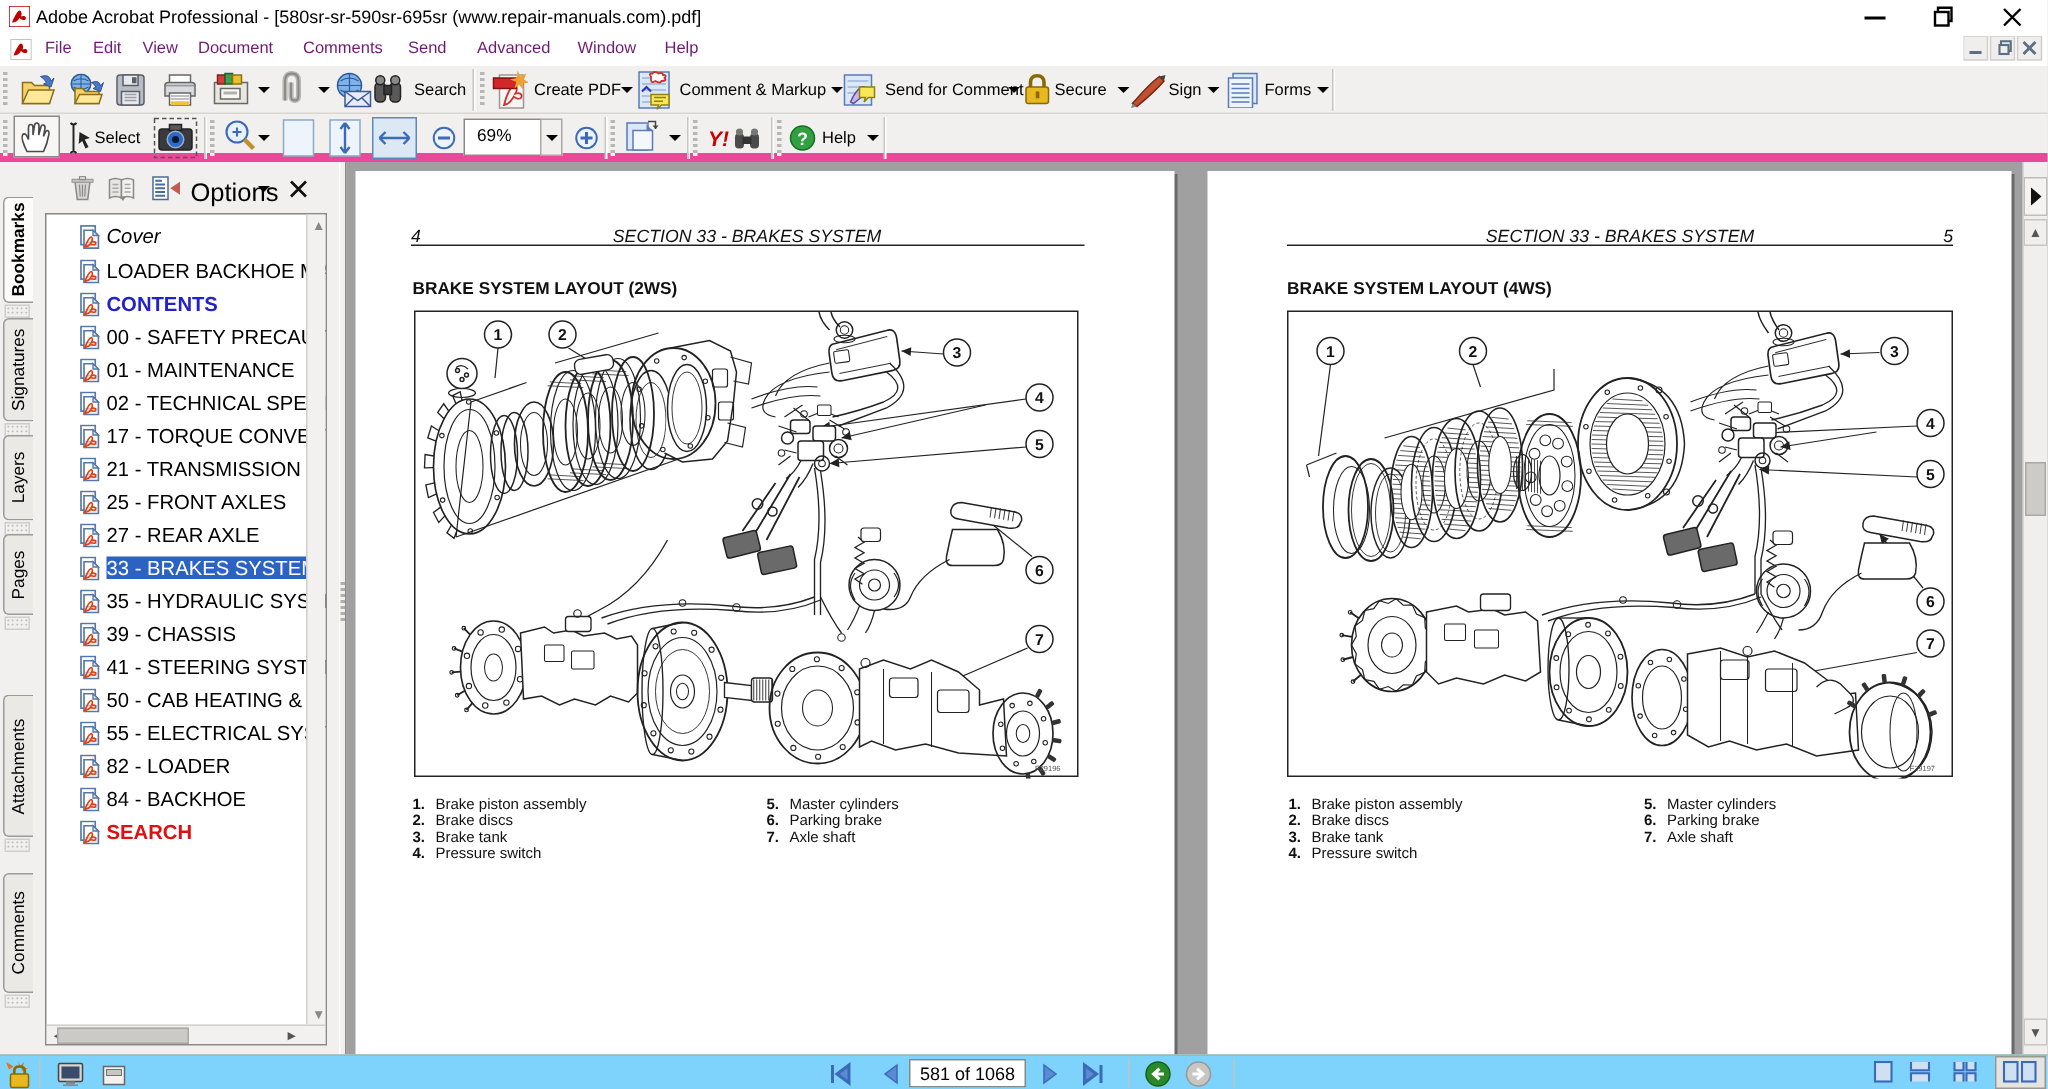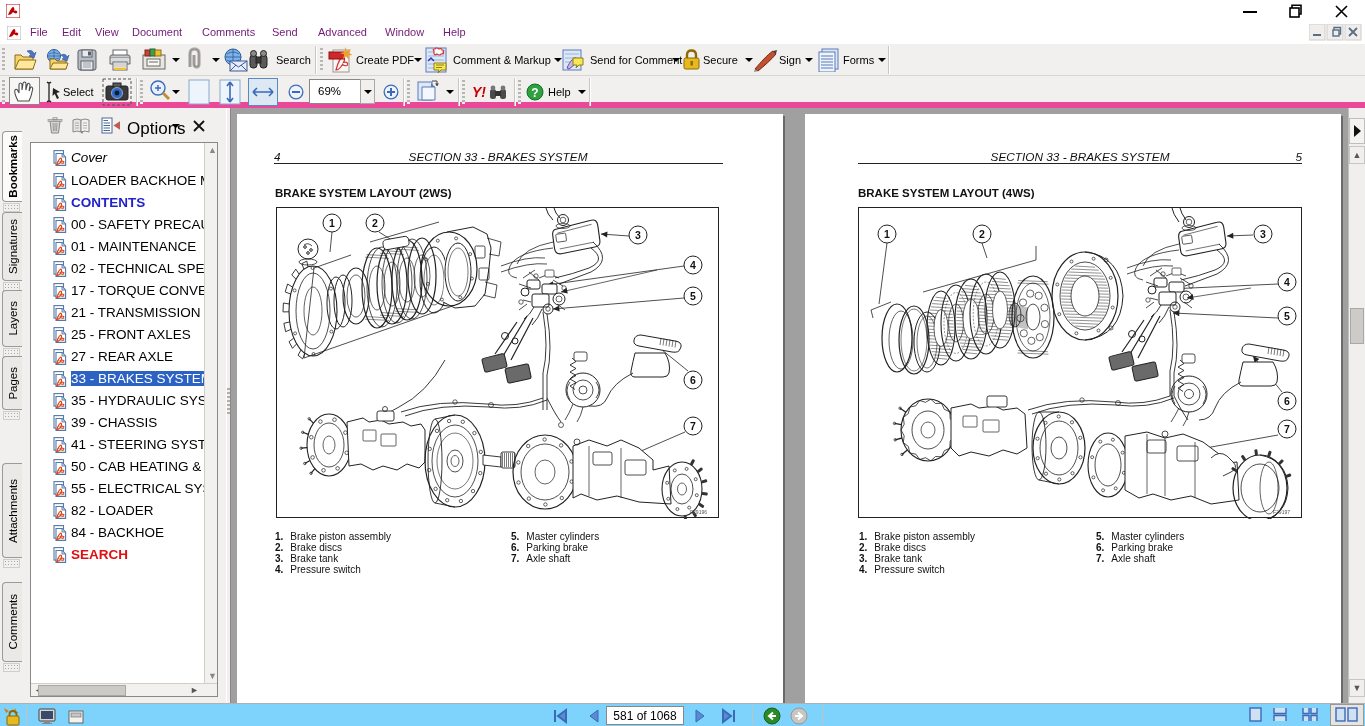--- a/index.html
+++ b/index.html
@@ -45,20 +45,21 @@
 .leg { position:absolute; font-size:10px; color:#111; }
 .leg b { padding-right:7px; }
 </style>
 </head>
 <body>
 <div id="titlebar">
   <svg width="14" height="14" style="position:absolute;left:6px;top:4px">
     <rect x="0" y="0" width="14" height="14" fill="#fff" stroke="#c00000"></rect>
     <path d="M2 11 C4 6 6 3 7 3 C8 3 9 5 8 7 C10 6 12 7 11 9 C10 10 8 9 7 8 C6 10 4 11 2 11 Z" fill="#c00000"></path>
   </svg>
+  <div class="ttl">Adobe Acrobat Professional - [580sr-sr-590sr-695sr (www.repair-manuals.com).pdf]</div>
   <svg width="130" height="16" style="position:absolute;left:1235px;top:4px">
     <rect x="8" y="7" width="14" height="2" fill="#000"></rect>
     <g transform="translate(52,0)">
         <rect x="3" y="4" width="9" height="9" fill="none" stroke="#000" stroke-width="1.6"></rect>
         <path d="M5 4 V1.2 H14 V10 H12" fill="none" stroke="#000" stroke-width="1.6"></path>
       </g>
     <g transform="translate(99,0)">
         <path d="M2 2 L13 13 M13 2 L2 13" stroke="#000" stroke-width="1.6"></path>
       </g>
   </svg>

